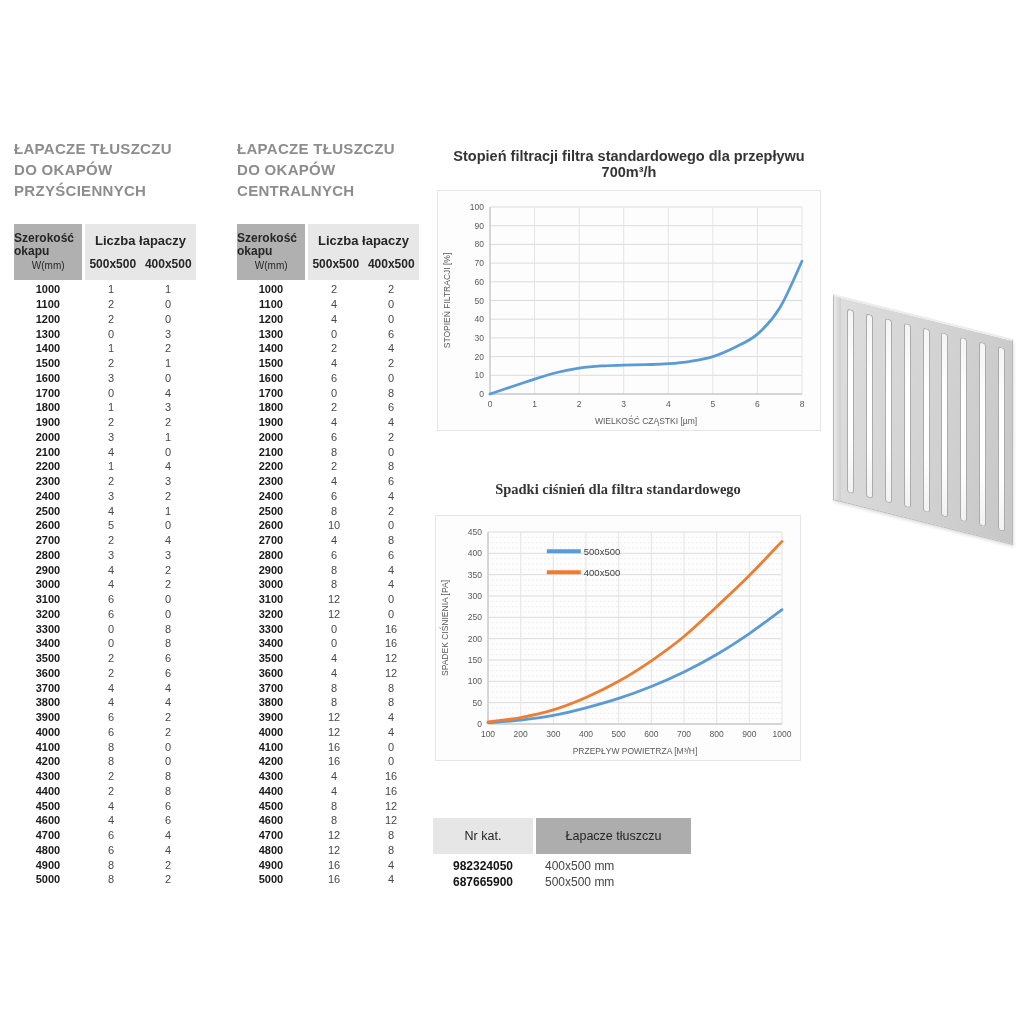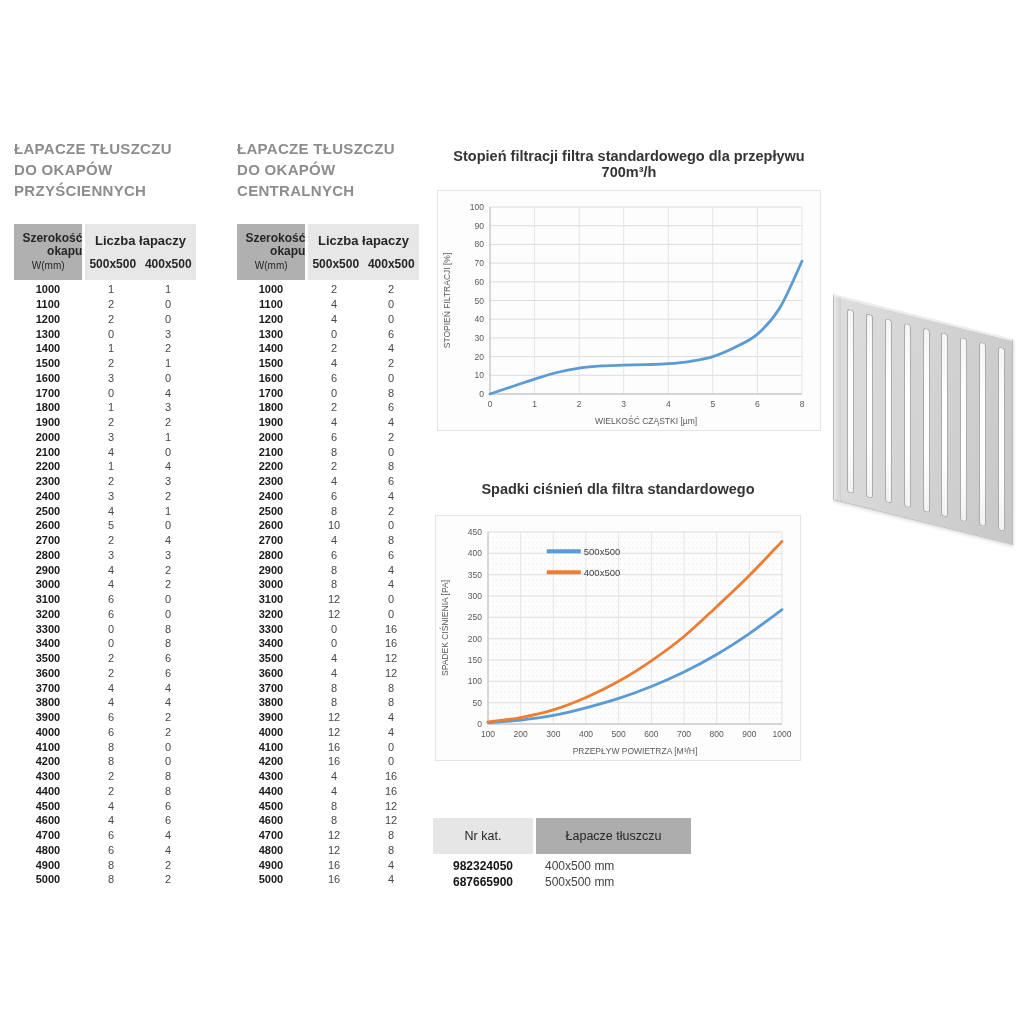--- a/index.html
+++ b/index.html
@@ -10,21 +10,21 @@
 
   
   .sec-heading { font-size:15px; font-weight:bold; color:#8d8d8d;
     line-height:21px; letter-spacing:.3px; }
 
   
   .sel-table { width:182px; font-size:11px; color:#444; }
   .sel-head { display:flex; height:56px; }
   .sel-head .hcell1 { width:80px; background:#b0b0b0; color:#262626;
     display:flex; flex-direction:column; align-items:center; justify-content:center;
-    text-align:right; font-size:12px; font-weight:bold; line-height:13px; }
+    text-align:left; font-size:12px; font-weight:bold; line-height:13px; }
   .sel-head .hcell1 .sub { font-size:10px; font-weight:normal; margin-top:1px; }
   .sel-head .hgap { width:3px; background:#fff; }
   .sel-head .hgroup { width:111px; background:#e7e7e7; color:#262626;
     display:flex; flex-direction:column; justify-content:space-evenly; padding:0 0; }
   .sel-head .hgroup .gtitle { text-align:center; font-size:13px; font-weight:bold; }
   .sel-head .hgroup .gsizes { display:flex; font-size:12px; font-weight:bold; }
   .sel-head .hgroup .gsizes span { width:55.5px; text-align:center; }
   .sel-body { margin-top:2px; }
   .tbl-row { display:flex; height:14.75px; align-items:center; }
   .tbl-row .c0 { width:68px; text-align:center; font-weight:bold; color:#1a1a1a; }
@@ -565,21 +565,21 @@
     <text x="319.4285714285714" y="216" text-anchor="middle" font-size="8.5" fill="#595959">6</text>
     <line x1="364" y1="16" x2="364" y2="203" stroke="#e4e4e4" stroke-width="1"></line>
     <text x="364" y="216" text-anchor="middle" font-size="8.5" fill="#595959">8</text>
     <line x1="52" y1="16" x2="52" y2="203" stroke="#bdbdbd" stroke-width="1"></line>
     <line x1="52" y1="203" x2="364" y2="203" stroke="#bdbdbd" stroke-width="1"></line>
     <path d="M52,203C55.714285714285715,201.75333333333333 66.85714285714285,198.01333333333335 74.28571428571428,195.52C81.71428571428571,193.02666666666667 89.14285714285714,190.3775 96.57142857142857,188.04C104,185.7025 111.42857142857142,183.30266666666668 118.85714285714285,181.495C126.28571428571428,179.68733333333333 133.7142857142857,178.28483333333332 141.14285714285714,177.194C148.57142857142858,176.10316666666665 156.00000000000003,175.44866666666667 163.42857142857144,174.95C170.85714285714286,174.4513333333333 178.28571428571428,174.42016666666666 185.7142857142857,174.202C193.1428571428571,173.98383333333334 200.57142857142856,173.89033333333333 208,173.641C215.42857142857144,173.39166666666665 222.85714285714283,173.267 230.28571428571428,172.706C237.71428571428572,172.14499999999998 245.14285714285714,171.45933333333335 252.57142857142858,170.275C260,169.09066666666666 267.42857142857144,167.9375 274.8571428571429,165.6C282.28571428571433,163.2625 289.71428571428567,159.99 297.1428571428571,156.25C304.57142857142856,152.51 311.99999999999994,149.70499999999998 319.4285714285714,143.16C326.85714285714283,136.615 334.2857142857143,129.135 341.7142857142857,116.97999999999999C349.14285714285717,104.82499999999999 360.2857142857143,78.02166666666668 364,70.23000000000002" fill="none" stroke="#5B9BD5" stroke-width="2.8" stroke-linecap="round"></path>
     <text x="208" y="233" text-anchor="middle" font-size="8.5" fill="#595959">WIELKOŚĆ CZĄSTKI [µm]</text>
     <text x="12" y="109.5" text-anchor="middle" font-size="8.5" fill="#595959" transform="rotate(-90 12 109.5)">STOPIEŃ FILTRACJI [%]</text>
   </svg>
 
-<div class="abs chart-title" style="left:435px; top:481px; width:366px;">Spadki ciśnień dla filtra standardowego</div>
+<div class="abs chart-title" style="left:435px; top:481px; width:366px;font-family:Liberation Serif, serif;">Spadki ciśnień dla filtra standardowego</div>
 <svg class="abs chart-panel" style="left:435px; top:515px;" width="366" height="246">
     <line x1="52" y1="202.66666666666666" x2="346" y2="202.66666666666666" stroke="#ececec" stroke-width="1" stroke-dasharray="1.5,2.5"></line>
     <line x1="52" y1="197.33333333333334" x2="346" y2="197.33333333333334" stroke="#ececec" stroke-width="1" stroke-dasharray="1.5,2.5"></line>
     <line x1="52" y1="192" x2="346" y2="192" stroke="#ececec" stroke-width="1" stroke-dasharray="1.5,2.5"></line>
     <line x1="52" y1="181.33333333333334" x2="346" y2="181.33333333333334" stroke="#ececec" stroke-width="1" stroke-dasharray="1.5,2.5"></line>
     <line x1="52" y1="176" x2="346" y2="176" stroke="#ececec" stroke-width="1" stroke-dasharray="1.5,2.5"></line>
     <line x1="52" y1="170.66666666666666" x2="346" y2="170.66666666666666" stroke="#ececec" stroke-width="1" stroke-dasharray="1.5,2.5"></line>
     <line x1="52" y1="160" x2="346" y2="160" stroke="#ececec" stroke-width="1" stroke-dasharray="1.5,2.5"></line>
     <line x1="52" y1="154.66666666666666" x2="346" y2="154.66666666666666" stroke="#ececec" stroke-width="1" stroke-dasharray="1.5,2.5"></line>
     <line x1="52" y1="149.33333333333331" x2="346" y2="149.33333333333331" stroke="#ececec" stroke-width="1" stroke-dasharray="1.5,2.5"></line>

